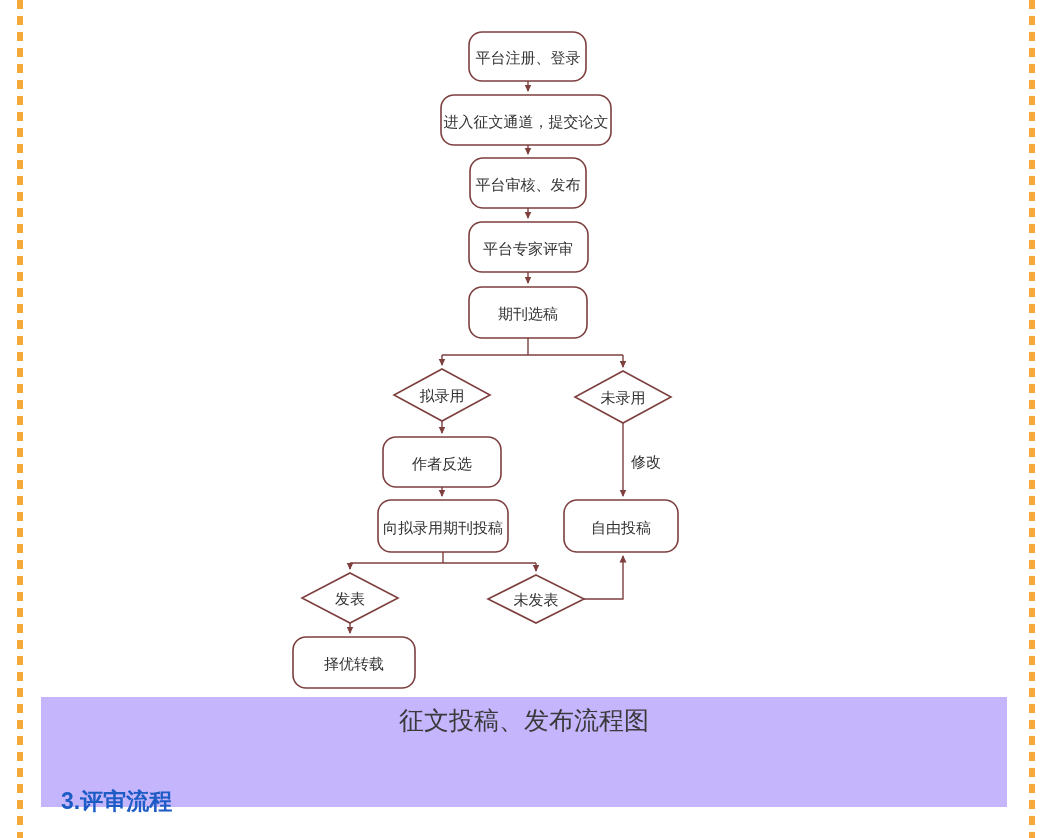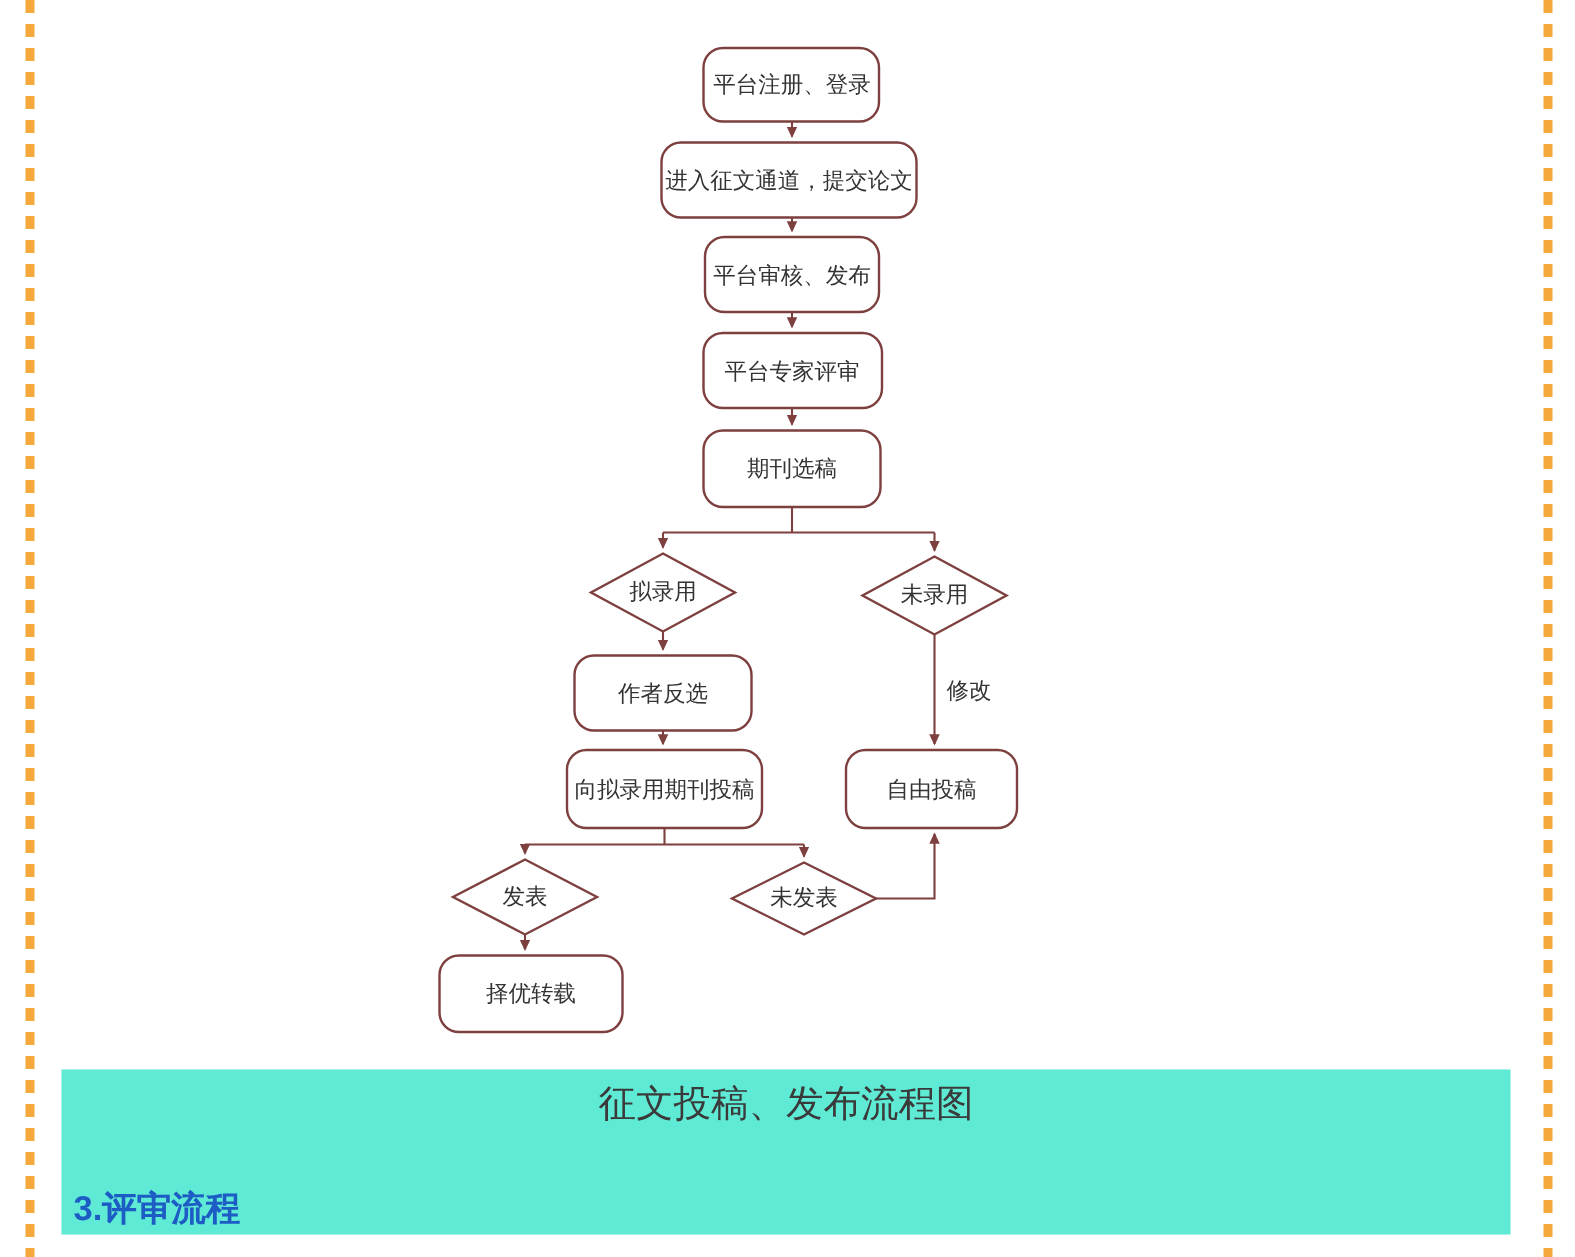--- a/index.html
+++ b/index.html
@@ -17,29 +17,29 @@
   svg.flowchart{position:absolute;left:0;top:0;}
   svg .shape{fill:#ffffff;stroke:#7e3f3f;stroke-width:1.6;}
   svg .edge{fill:none;stroke:#7e3f3f;stroke-width:1.4;}
   svg text{
     fill:#333333;font-size:15px;
     text-anchor:middle;dominant-baseline:central;
     font-family:"Liberation Sans","DejaVu Sans",sans-serif;
   }
   svg text.edge-label{text-anchor:start;}
   .caption-bar{
-    position:absolute;left:41px;top:713px;width:966px;height:110px;
-    background:#5eead4;
+    position:absolute;left:41px;top:697px;width:966px;height:110px;
+    background:#c4b5fd;
   }
   .caption-text{
     position:absolute;left:0;right:0;top:9px;
     text-align:center;font-size:25px;color:#3a3a3a;line-height:28px;
   }
   .section-heading{
-    position:absolute;left:4px;top:75px;margin:4px;
+    position:absolute;left:4px;top:75px;margin:16px;
     font-size:23px;font-weight:bold;color:#1d5cc4;line-height:26px;
   }
 </style>
 </head>
 <body>
 
 <div class="dashed-border left"></div>
 <div class="dashed-border right"></div>
 
 <svg class="flowchart" width="1050" height="713" viewBox="0 0 1050 713">

